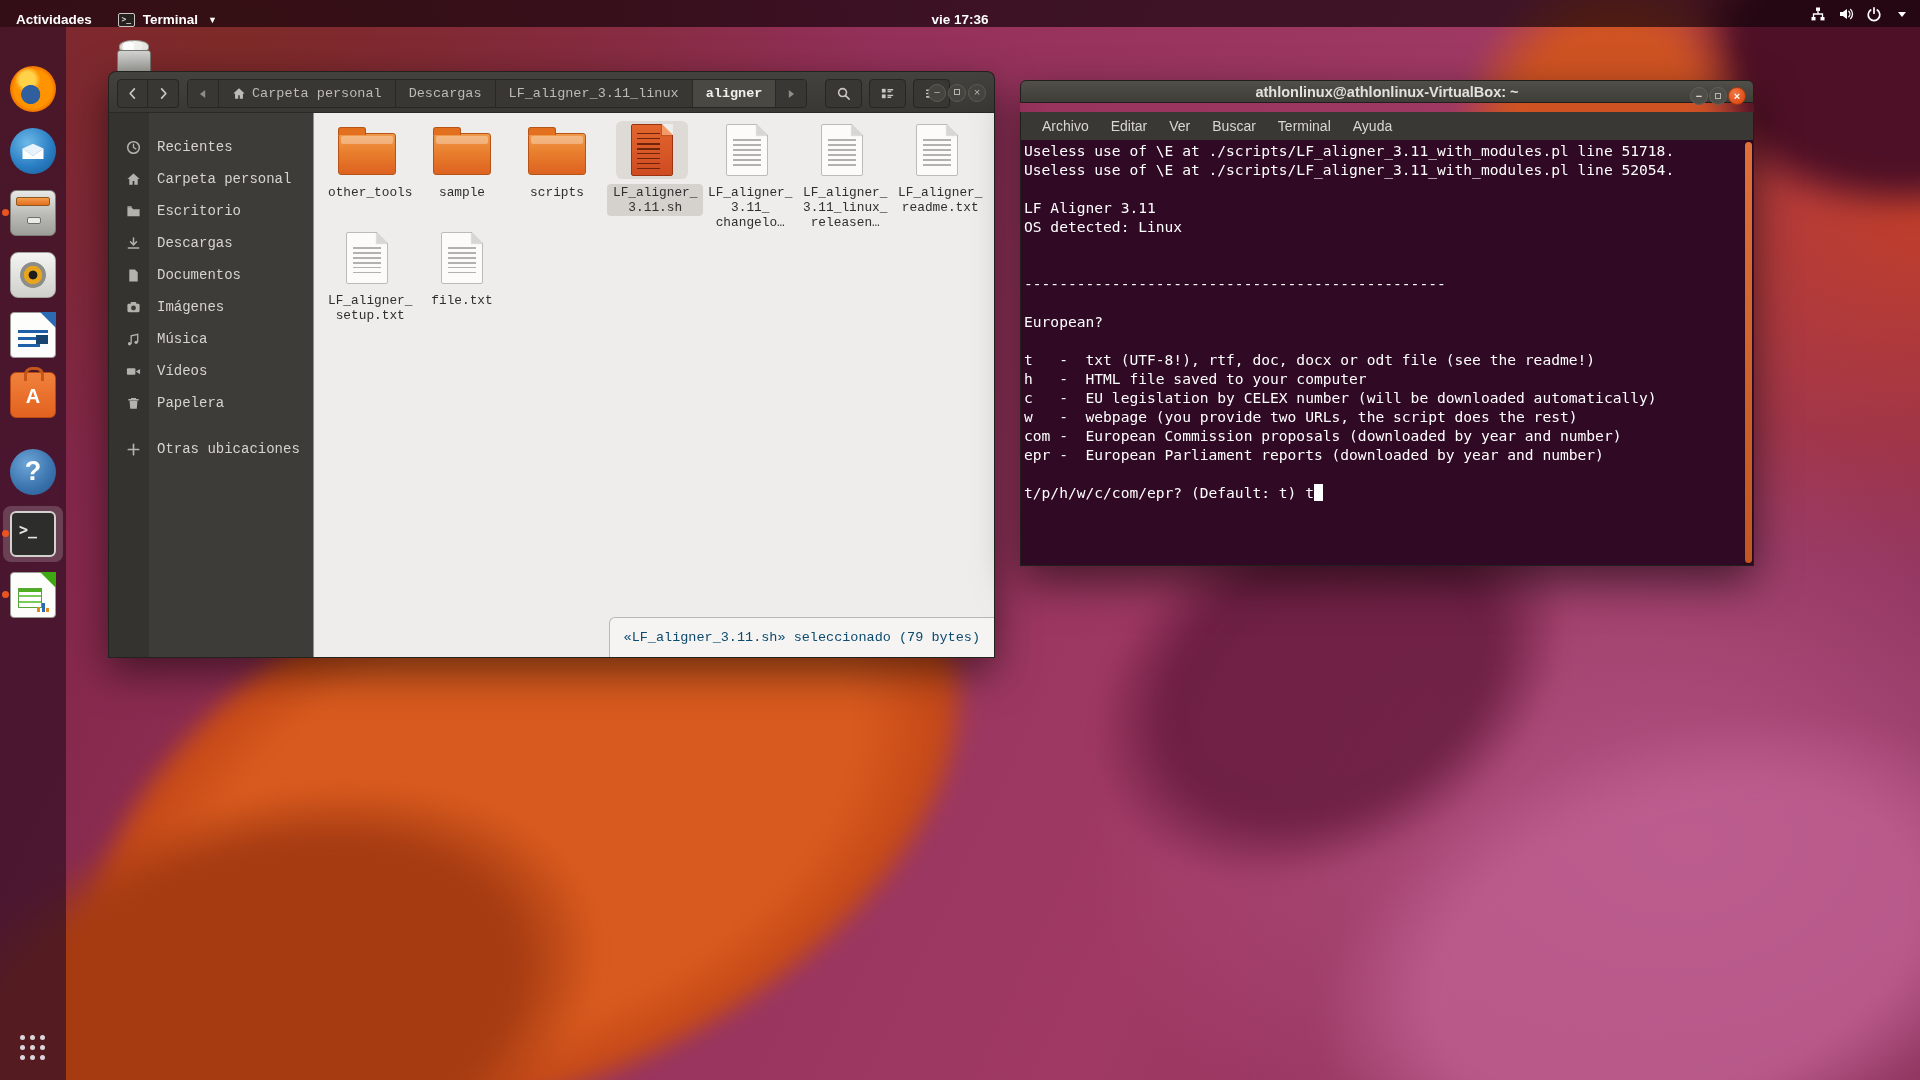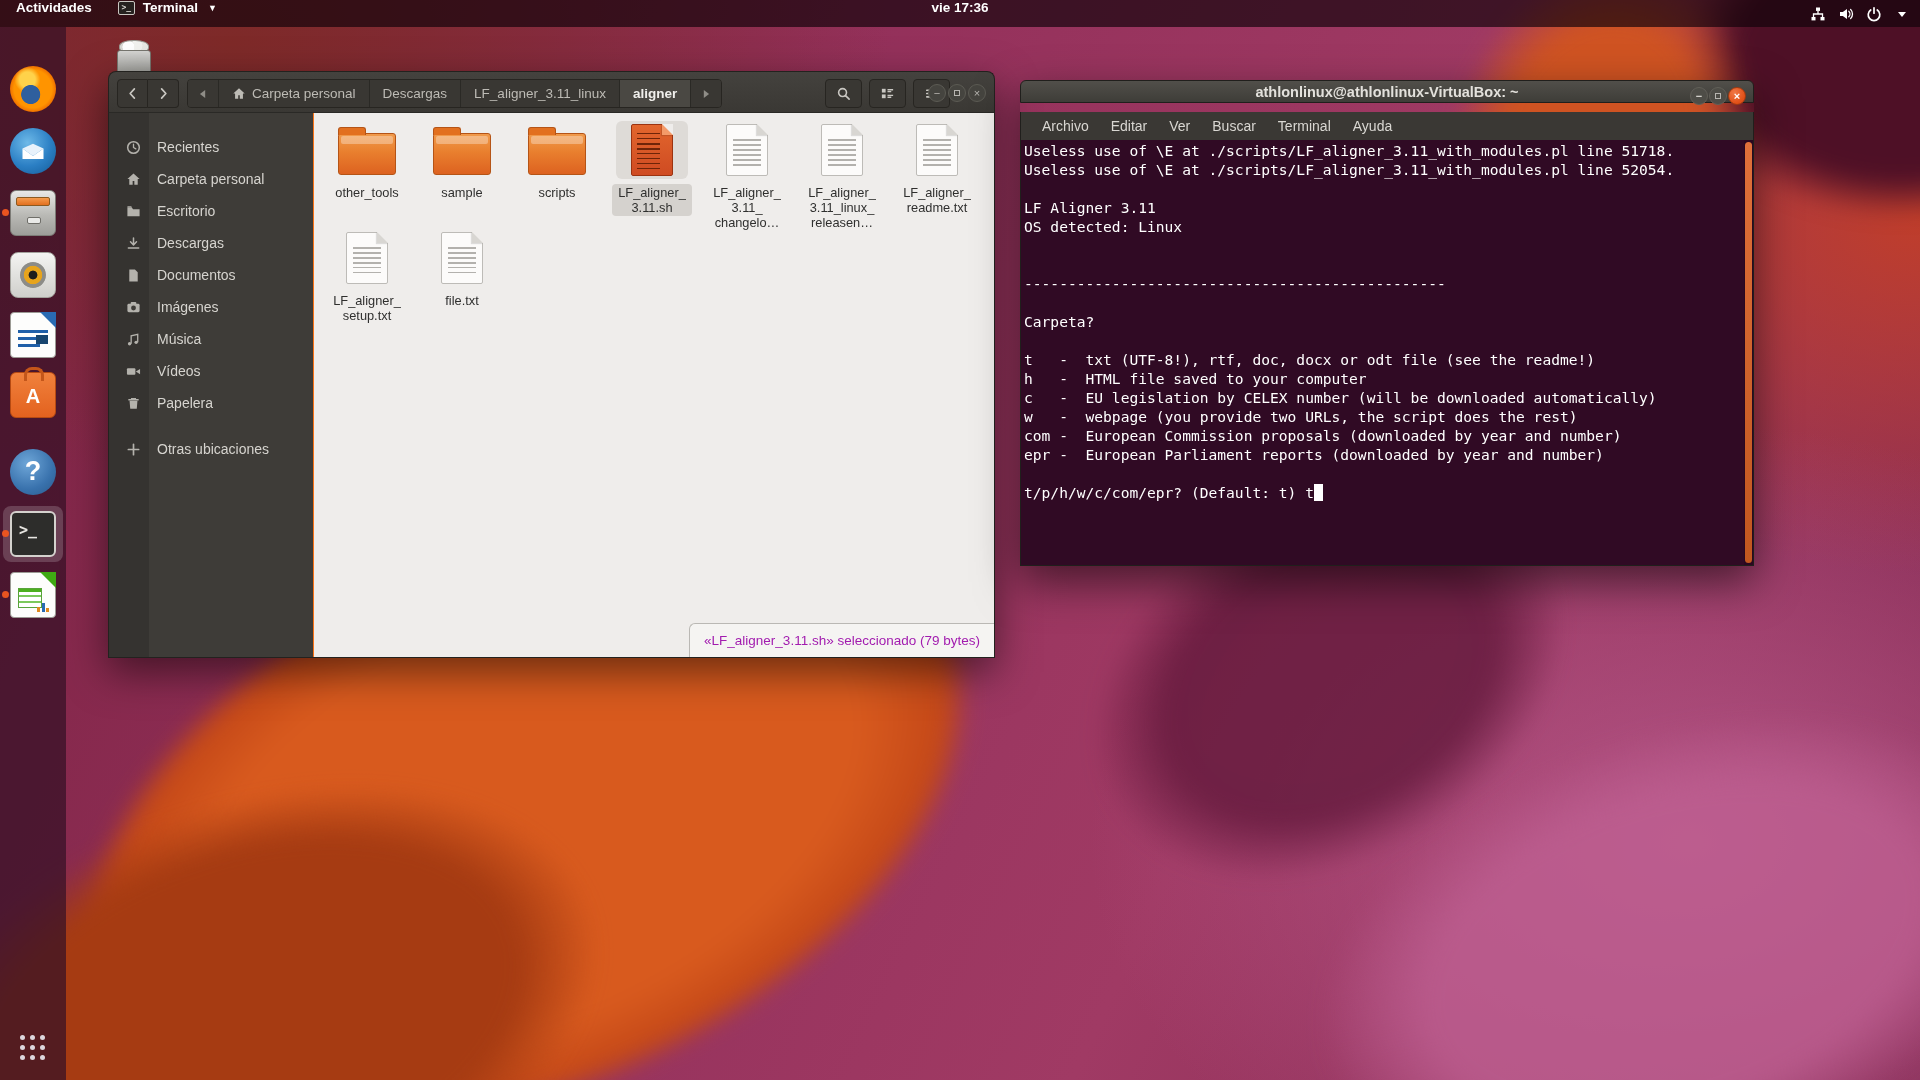--- a/index.html
+++ b/index.html
@@ -32,21 +32,21 @@
   .trash-can { position:absolute; left:3px; top:12px; width:34px; height:32px; border-radius:3px 3px 6px 6px;
       background:linear-gradient(#d6d6d4, #a7a7a3 60%, #8f8f8b); border:1px solid #77766f; }
   .trash-paper { position:absolute; left:5px; top:2px; width:30px; height:14px; border-radius:45%;
       background:radial-gradient(circle at 30% 50%, #fff 0 28%, transparent 30%),
                  radial-gradient(circle at 60% 40%, #f2f2ef 0 30%, transparent 32%),
                  radial-gradient(circle at 82% 60%, #e8e8e4 0 26%, transparent 28%), #d9d8d4;
       border:1px solid #9a9992; }
 
   
   .top-bar { position:absolute; left:0; top:0; width:1920px; height:27px; background:rgba(18,3,10,.68);
-      display:flex; align-items:flex-start; color:#fff; font-size:13.5px; font-weight:bold; z-index:50; }
+      display:flex; align-items:flex-end; color:#fff; font-size:13.5px; font-weight:bold; z-index:50; }
   .tb-left { display:flex; align-items:center; gap:26px; padding-left:16px; }
   .tb-appgroup { display:flex; align-items:center; gap:8px; }
   .tb-appicon { width:17px; height:14px; background:#26211f; border:1px solid #c9c5c0; border-radius:2px;
       color:#dcd8d3; font-size:8px; line-height:12px; text-align:center; font-family:"DejaVu Sans Mono",monospace; }
   .tb-caret { font-size:9px; margin-left:2px; }
   .tb-center { position:absolute; left:0; right:0; text-align:center; pointer-events:none; }
   .tb-right { position:absolute; right:10px; top:0; height:27px; display:flex; align-items:center; gap:12px; }
   .tb-right svg { width:16px; height:16px; color:#fff; }
 
   
@@ -94,21 +94,21 @@
   .dk-calc .bars { position:absolute; right:6px; bottom:5px; width:12px; height:9px;
       background:linear-gradient(to top, #e08a1f 0 60%, transparent 60%) 0 100%/3px 100% no-repeat,
                  linear-gradient(to top, #2a6bb3 0 100%) 4.5px 100%/3px 100% no-repeat,
                  linear-gradient(to top, #e08a1f 0 45%, transparent 45%) 9px 100%/3px 100% no-repeat; }
   .show-apps { position:absolute; left:20px; top:1008px; width:26px; height:26px; display:grid;
       grid-template-columns:repeat(3,1fr); gap:4px; }
   .show-apps i { width:5px; height:5px; border-radius:50%; background:#ddd7dd; }
 
   
   .files-window { position:absolute; left:108px; top:71px; width:887px; height:587px; z-index:10;
-      box-shadow:0 14px 40px rgba(0,0,0,.5); border-radius:9px 9px 0 0; }
+      box-shadow:0 14px 40px rgba(0,0,0,.5); border-radius:9px 9px 0 0;font-family:Liberation Mono, monospace; }
   .fw-toolbar { position:absolute; left:0; top:0; right:0; height:42px; border-radius:8px 8px 0 0;
       background:linear-gradient(#44423e, #3a3834); border:1px solid #23221f; border-bottom:1px solid #2a2926; }
   .tb-btn { position:absolute; top:7px; height:29px; background:#393733; border:1px solid #272521;
       border-radius:4px; color:#c9c7c2; display:flex; align-items:center; justify-content:center; }
   .tb-btn svg { width:15px; height:15px; }
   .nav-group { position:absolute; left:8px; top:7px; height:29px; display:flex; }
   .nav-group .tb-btn { position:static; width:31px; border-radius:0; }
   .nav-group .tb-btn:first-child { border-radius:4px 0 0 4px; }
   .nav-group .tb-btn:last-child { border-radius:0 4px 4px 0; border-left:none; }
   .pathbar { position:absolute; left:78px; top:7px; height:29px; display:flex; border:1px solid #272521;
@@ -149,23 +149,23 @@
       border-color:#efedeb #efedeb #d8d6d2 #d8d6d2; box-shadow:-1px 1px 1px rgba(0,0,0,.12); }
   .ficon-doc::after { content:""; position:absolute; left:6px; right:6px; top:14px; height:30px;
       background:repeating-linear-gradient(to bottom, #b3b1ad 0 1.5px, transparent 1.5px 5px); }
   .ficon-script { background:linear-gradient(#e2662d, #cf4b22); border-color:#9c3310; }
   .ficon-script::before { border-color:#efedeb #efedeb #f49a68 #f49a68; }
   .ficon-script::after { left:5px; right:12px; top:8px; height:38px;
       background:repeating-linear-gradient(to bottom, #6e2408 0 1.5px, transparent 1.5px 5px); }
   .file-label { margin-top:5px; display:inline-block; font-size:12.8px; line-height:15px; color:#2f2f2e;
       padding:1px 6px; border-radius:4px; }
   .file-label.sel { background:#d5d2ce; }
-  .fw-status { position:absolute; right:0; bottom:0; height:34px; padding:0 14px; background:#f5f4f2;
+  .fw-status { position:absolute; right:0; bottom:0; height:40px; padding:0 14px; background:#f5f4f2;
       border:1px solid #bab8b4; border-right:none; border-bottom:none; border-radius:6px 0 0 0;
-      font-size:13.5px; color:#a21caf; display:flex; align-items:center; }
+      font-size:13.5px; color:#0c4a6e; display:flex; align-items:center; }
 
   
   .terminal-window { position:absolute; left:1020px; top:80px; width:734px; height:486px; z-index:20;
       box-shadow:0 16px 44px rgba(0,0,0,.55); border-radius:7px 7px 0 0; }
   .tw-titlebar { position:absolute; left:0; top:0; right:0; height:23px; border-radius:6px 6px 0 0;
       background:linear-gradient(#514f4a, #3e3d38); border:1px solid #201f1c;
       display:flex; align-items:center; justify-content:center; color:#e3e1dc; font-size:14.5px; font-weight:bold; }
   .tw-controls { position:absolute; right:7px; top:6px; display:flex; gap:1px; }
   .tw-controls .wc { background:#4e4d47; border-color:#615f58; color:#d8d6d0; }
   .tw-controls .wc.close { background:radial-gradient(circle at 35% 30%, #f07746, #e14f16 70%); border-color:#a33a10; color:#fff; }
@@ -542,21 +542,21 @@
       <div id="terminal-output">
           <div class="tline"><span class="seg-fg">Useless use of \E at ./scripts/LF_aligner_3.11_with_modules.pl line 51718.</span></div>
           <div class="tline"><span class="seg-fg">Useless use of \E at ./scripts/LF_aligner_3.11_with_modules.pl line 52054.</span></div>
           <div class="tline"><span class="seg-fg"></span></div>
           <div class="tline"><span class="seg-fg">LF Aligner 3.11</span></div>
           <div class="tline"><span class="seg-fg">OS detected: Linux</span></div>
           <div class="tline"><span class="seg-fg"></span></div>
           <div class="tline"><span class="seg-fg"></span></div>
           <div class="tline"><span class="seg-fg">------------------------------------------------</span></div>
           <div class="tline"><span class="seg-fg"></span></div>
-          <div class="tline"><span class="seg-fg">Carpeta?</span></div>
+          <div class="tline"><span class="seg-fg">European?</span></div>
           <div class="tline"><span class="seg-fg"></span></div>
           <div class="tline"><span class="seg-fg">t   -  txt (UTF-8!), rtf, doc, docx or odt file (see the readme!)</span></div>
           <div class="tline"><span class="seg-fg">h   -  HTML file saved to your computer</span></div>
           <div class="tline"><span class="seg-fg">c   -  EU legislation by CELEX number (will be downloaded automatically)</span></div>
           <div class="tline"><span class="seg-fg">w   -  webpage (you provide two URLs, the script does the rest)</span></div>
           <div class="tline"><span class="seg-fg">com -  European Commission proposals (downloaded by year and number)</span></div>
           <div class="tline"><span class="seg-fg">epr -  European Parliament reports (downloaded by year and number)</span></div>
           <div class="tline"><span class="seg-fg"></span></div>
           <div class="tline"><span class="seg-fg">t/p/h/w/c/com/epr? (Default: t) t</span><span class="tcursor"></span></div>
         </div>

